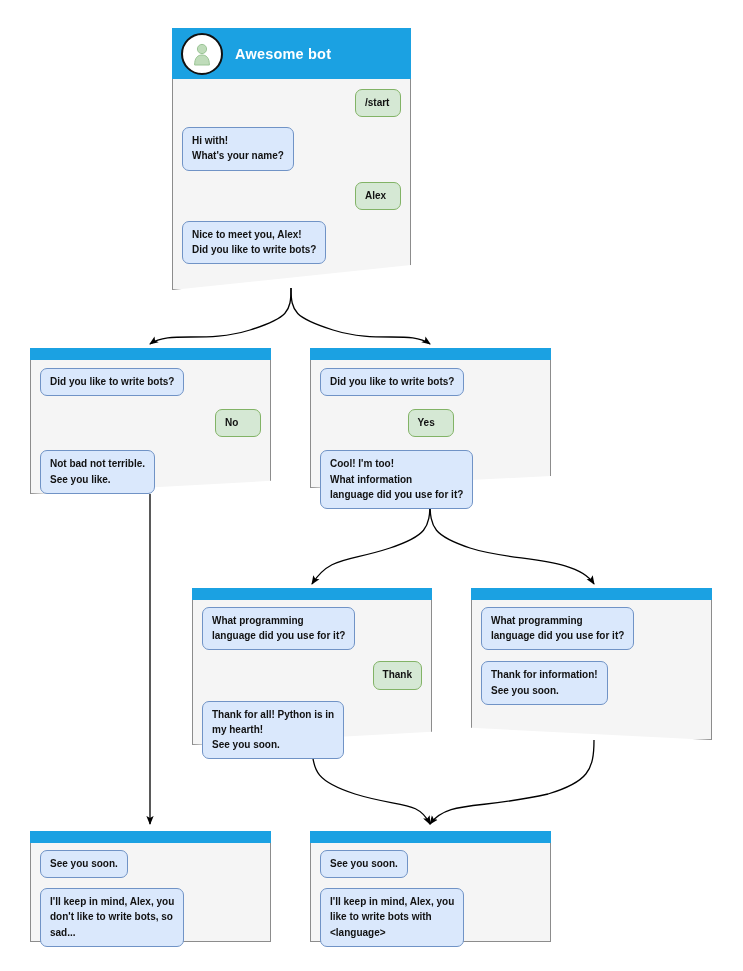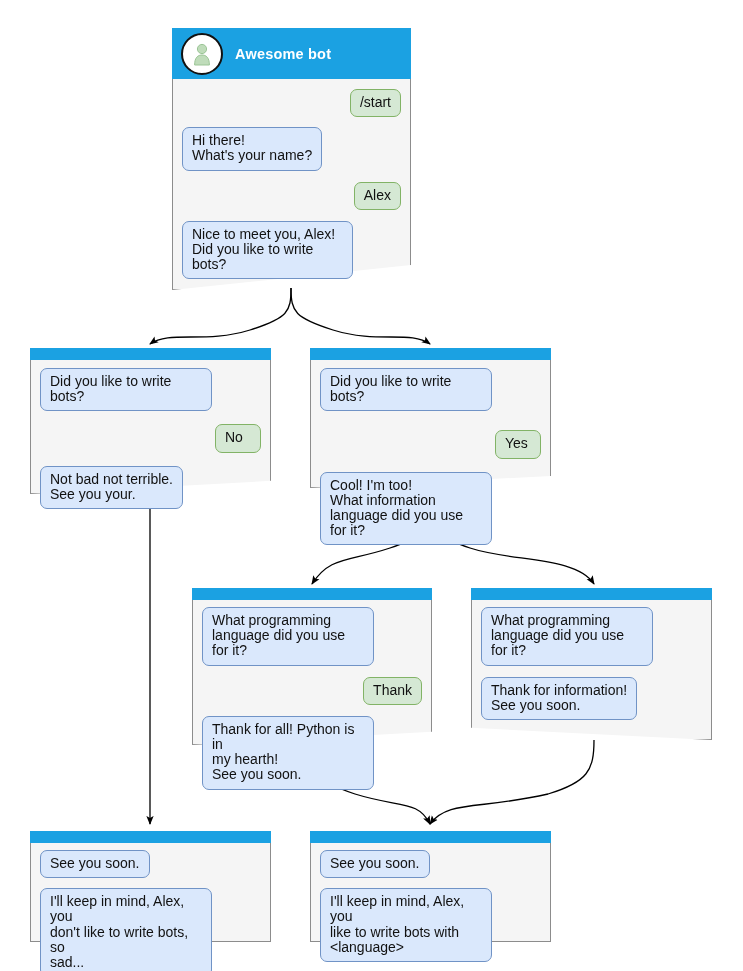--- a/index.html
+++ b/index.html
@@ -40,26 +40,27 @@
   .bot-title{
     color:#ffffff;font-size:14.5px;font-weight:bold;
     margin-left:12px;letter-spacing:.2px;
   }
 
   .msgrow{display:flex;width:100%;box-sizing:border-box;padding:0 10px;}
   .msgrow.left{justify-content:flex-start;}
   .msgrow.right{justify-content:flex-end;}
 
   .bubble{
-    font-size:14px;line-height:15.2px;color:#111111;
+    font-size:10px;line-height:15.2px;color:#111111;
     border-radius:7px;
     padding:5px 9px 6px 9px;
     box-sizing:border-box;
     white-space:pre-line;
     max-width:78%;
+    font-weight:bold;
   }
   .bubble.bot{background:#dae8fc;border:1px solid #7093c6;}
   .bubble.user{background:#d5e8d4;border:1px solid #82b366;}
   .bubble.user{min-width:46px;text-align:left;}
 </style>
 </head>
 <body>
 
 <div id="canvas">
 
@@ -91,21 +92,21 @@
           <path d="M5.6,24 C5.6,16.4 9,14 13,14 C17,14 20.4,16.4 20.4,24 Z" fill="#bfdcba" stroke="#9bc596" stroke-width="1"></path>
         </svg>
       </div>
       <span class="bot-title">Awesome bot</span>
     </div>
     <div class="body" style="top:51px;">
       <div class="msgrow right" style="margin-top:10px;">
         <div class="bubble user">/start</div>
       </div>
       <div class="msgrow left" style="margin-top:10px;">
-        <div class="bubble bot">Hi there!
+        <div class="bubble bot">Hi with!
 What's your name?</div>
       </div>
       <div class="msgrow right" style="margin-top:11px;align-items:center;">
         <div class="bubble user">Alex</div>
       </div>
       <div class="msgrow left" style="margin-top:11px;">
         <div class="bubble bot">Nice to meet you, Alex!
 Did you like to write bots?</div>
       </div>
     </div>
@@ -116,33 +117,33 @@
     <div class="header" style="height:12px;"></div>
     <div class="body" style="top:12px;">
       <div class="msgrow left" style="margin-top:8px;">
         <div class="bubble bot">Did you like to write bots?</div>
       </div>
       <div class="msgrow right" style="margin-top:13px;">
         <div class="bubble user">No</div>
       </div>
       <div class="msgrow left" style="margin-top:13px;">
         <div class="bubble bot">Not bad not terrible.
-See you your.</div>
+See you like.</div>
       </div>
     </div>
   </div>
 
   <div class="card" style="left:310px;top:348px;width:241px;height:140px;">
     <div class="skew" style="clip-path:polygon(0 0, 100% 0, 100% 91.5%, 0 100%);"></div>
     <div class="header" style="height:12px;"></div>
     <div class="body" style="top:12px;">
       <div class="msgrow left" style="margin-top:8px;">
         <div class="bubble bot">Did you like to write bots?</div>
       </div>
-      <div class="msgrow right" style="margin-top:19px;">
+      <div class="msgrow right" style="margin-top:13px;justify-content:center;">
         <div class="bubble user">Yes</div>
       </div>
       <div class="msgrow left" style="margin-top:13px;">
         <div class="bubble bot">Cool! I'm too!
 What information
 language did you use for it?</div>
       </div>
     </div>
   </div>
 

